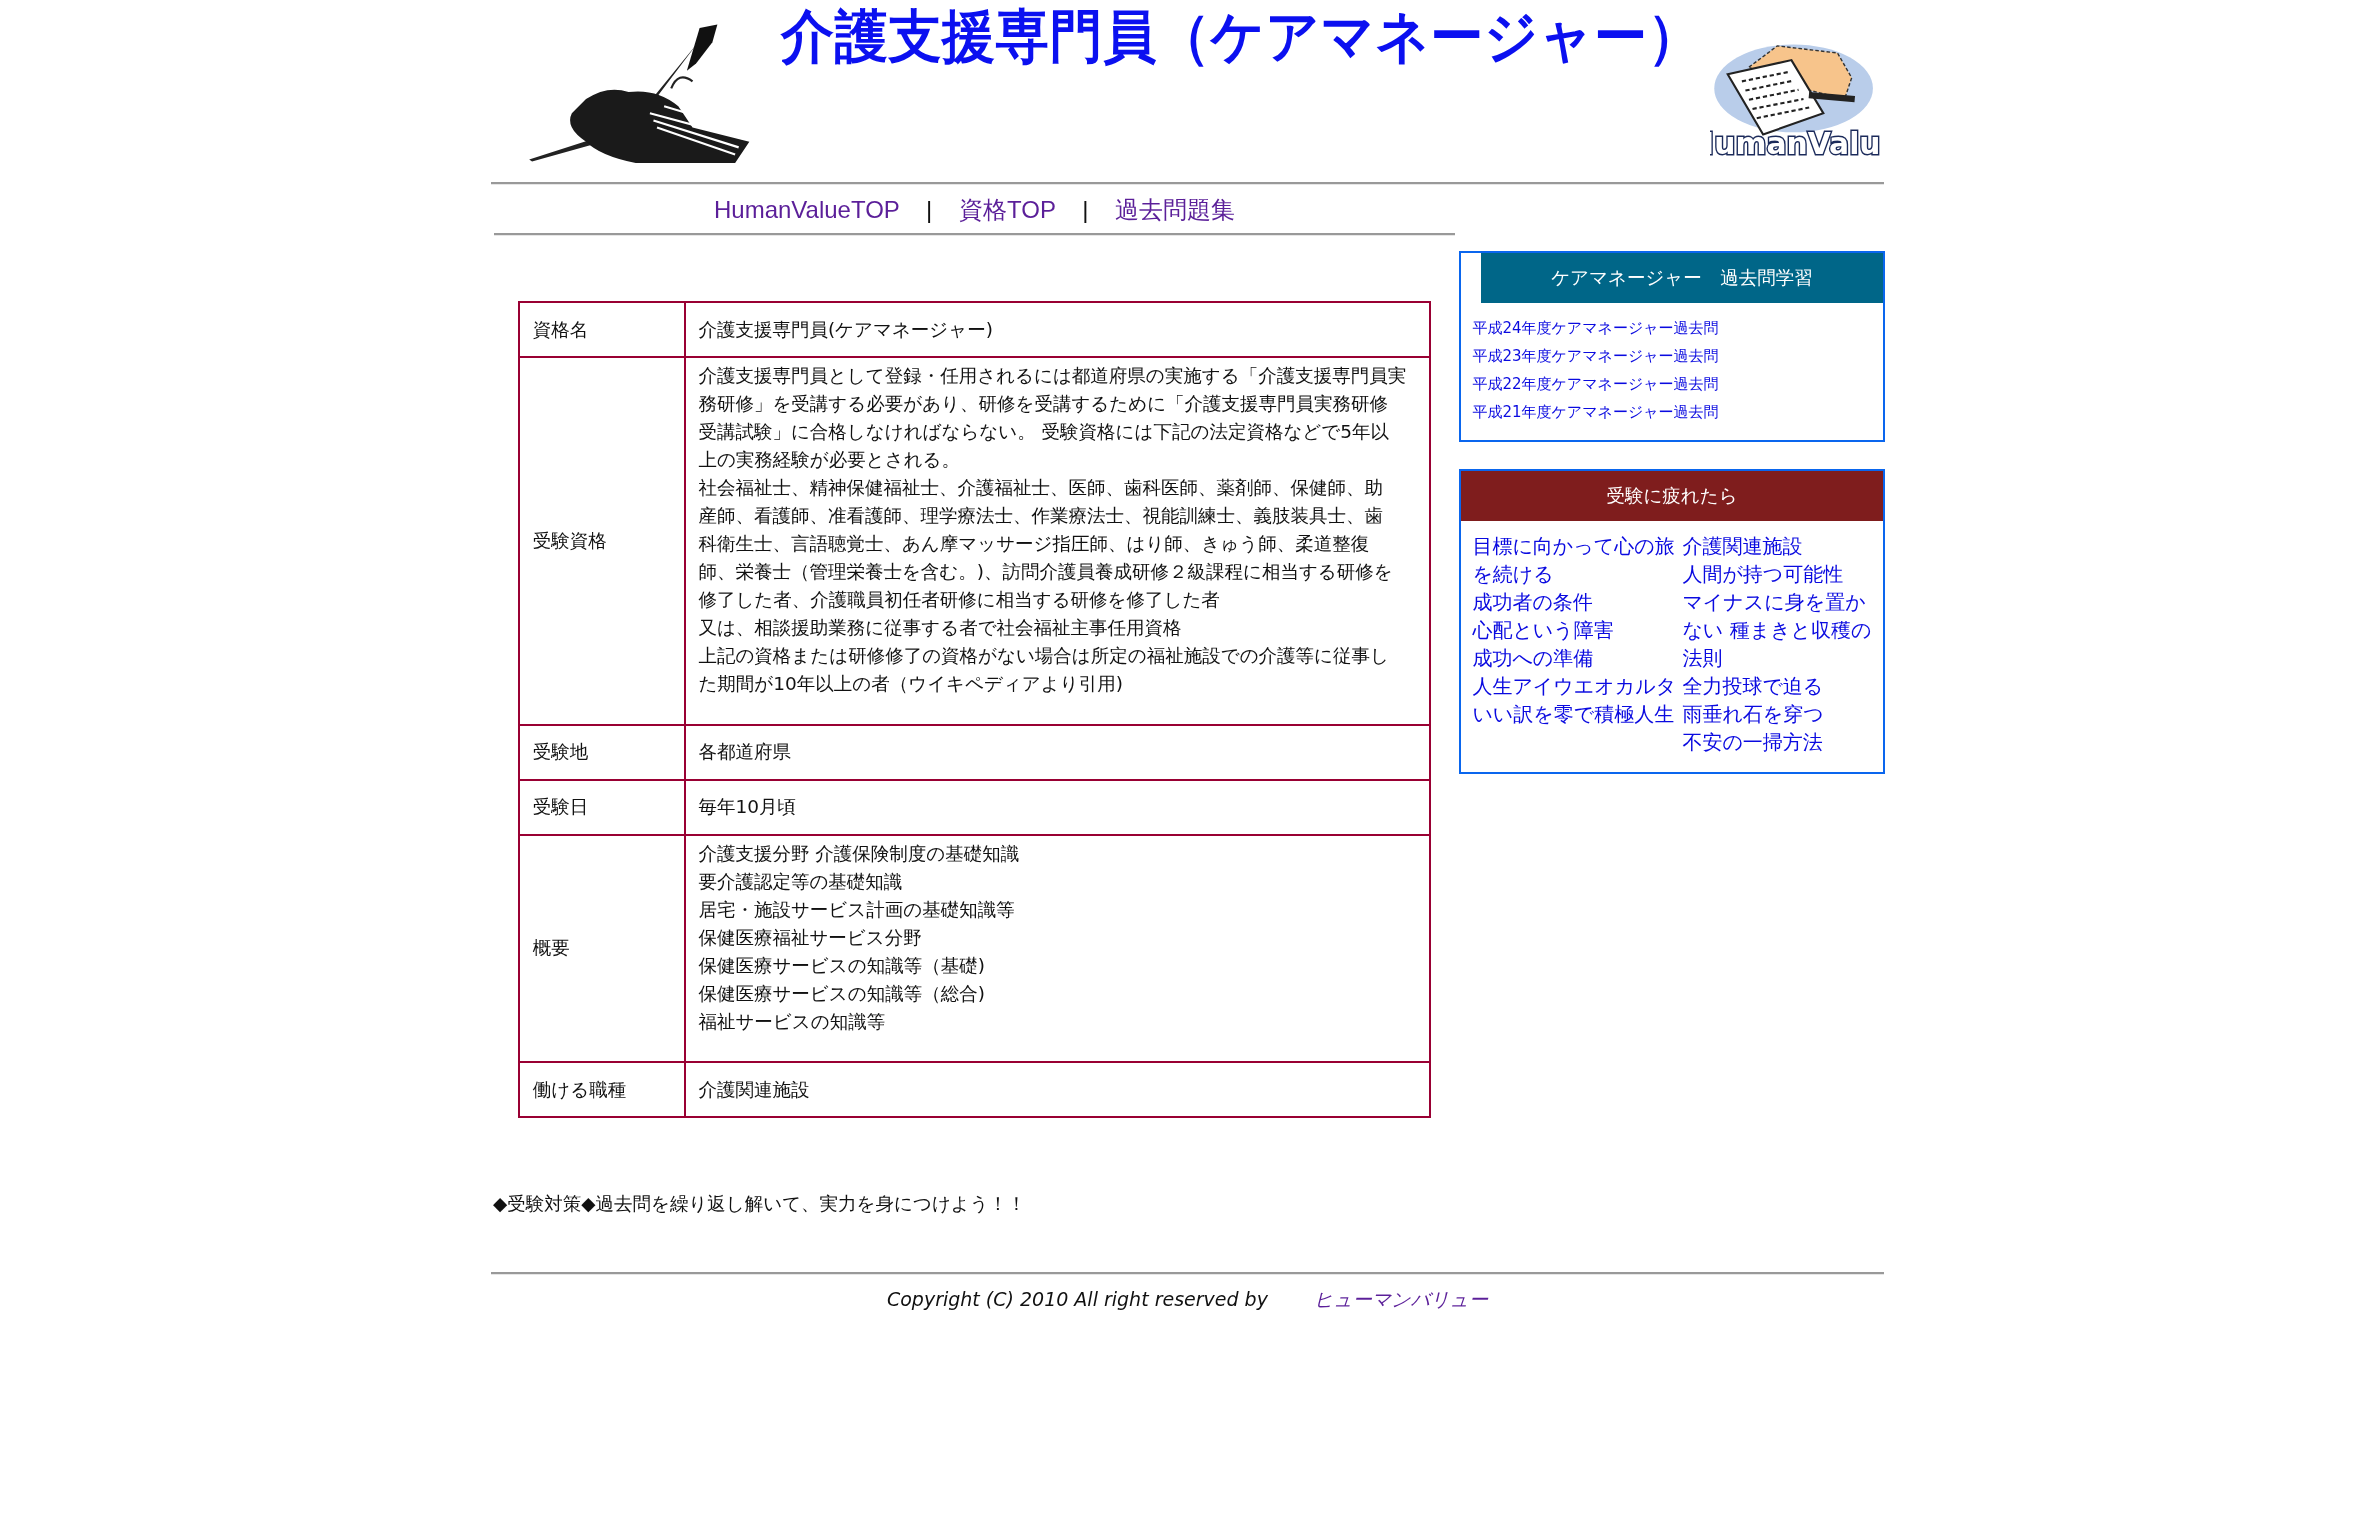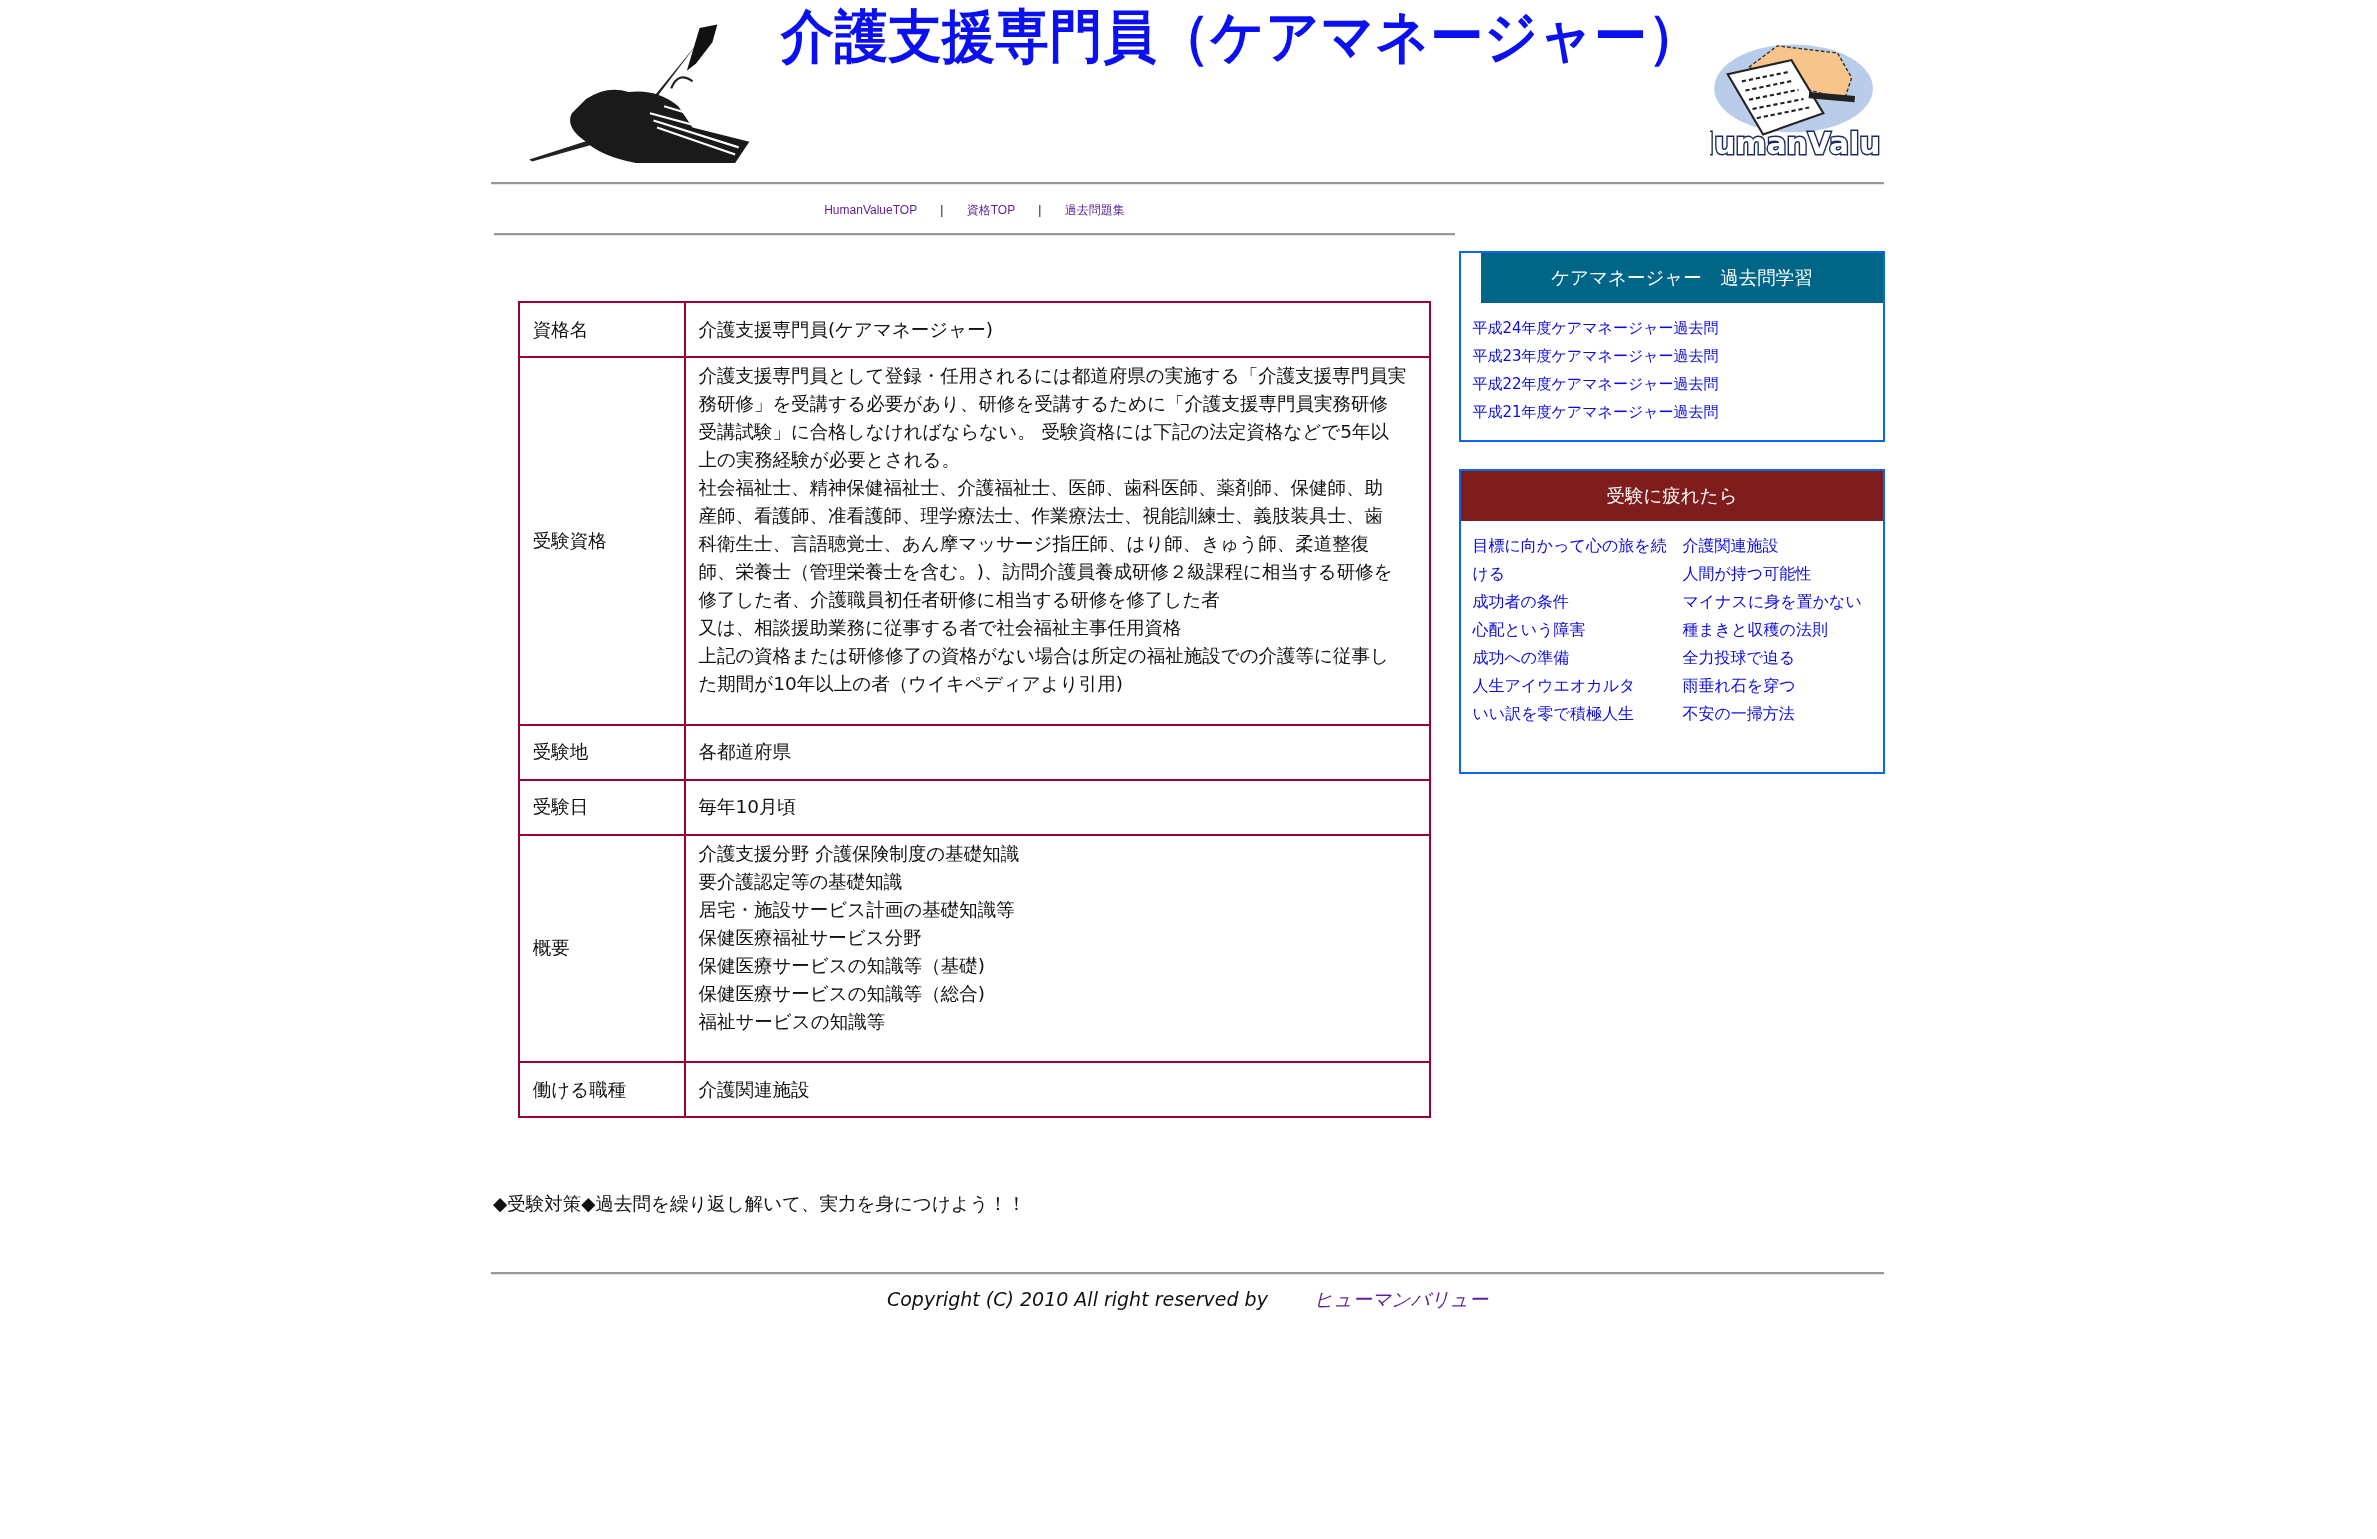--- a/index.html
+++ b/index.html
@@ -14,21 +14,21 @@
                 font-weight:bold; font-size:53px; color:#0b10f0; letter-spacing:0.7px;
                 line-height:68px; transform:scaleY(1.08); transform-origin:top left; white-space:nowrap; }
   #logo { left:1710px; top:21px; width:170px; height:149px; }
   .hr { position:absolute; height:2.1px; background:#999; border-bottom:1.4px solid #e6e6e6; }
   #hr-top { left:491px; top:182px; width:1393px; }
   #hr-nav { left:494px; top:233px; width:961px; }
   #hr-foot { left:491px; top:1272px; width:1393px; }
 
   
   #nav { left:494px; top:195px; width:961px; height:30px; text-align:center;
-         font-size:12px; line-height:30px; font-family:"Liberation Sans", sans-serif; }
+         font-size:24px; line-height:30px; font-family:"Liberation Sans", sans-serif; }
   #nav a { color:#5b1f99; }
   #nav .sep { color:#111; margin:0 20px; }
 
   
   #info-table { left:518px; top:301px; width:913px; border-collapse:collapse;
                 font-size:18.5px; line-height:28px; font-family:"DejaVu Sans", sans-serif; }
   #info-table td { border:2.1px solid #990033; vertical-align:middle; padding:0 12.8px; }
   #info-table td.lbl { width:138px;margin-left:20px; }
   #info-table tr.single td { height:53px; }
   #info-table td.multi { padding-top:4px; padding-bottom:25.6px; }
@@ -37,21 +37,21 @@
   .box { position:absolute; left:1459px; width:422px; border:2.1px solid #0a66ee; background:#fff; }
   .box .head { color:#fff; text-align:center; font-size:18.5px; height:50px; line-height:50px;
                font-family:"DejaVu Sans", sans-serif; }
   #box1 { top:251px; height:187px; }
   #box1 .head { background:#006688;margin-left:20px; }
   #box2 { top:469px; height:301px; }
   #box2 .head { background:#7f1d1d; }
   .box ul { list-style:none; margin:0; padding:0; }
   .box li a { color:#0a0ae0; }
   #box1 ul { padding:11.4px 0 0 11.4px; font-size:15px; line-height:28px; font-family:"DejaVu Sans", sans-serif; }
-  #box2 .cols { display:flex; padding:11.4px 0 0 11.4px; font-size:16px; line-height:28px;
+  #box2 .cols { display:flex; padding:11.4px 0 0 11.4px; font-size:20px; line-height:28px;
                 font-family:"DejaVu Sans", sans-serif; }
   #box2 .col { width:210px; }
   #box2 .col + .col { width:192px; }
 
   
   #tagline { left:493px; top:1190px; font-size:18.5px; line-height:28px; font-family:"DejaVu Sans", sans-serif; white-space:nowrap; }
   #copyright { left:491px; top:1285px; width:1393px; text-align:center; font-style:italic;
                font-size:19px; line-height:28px; font-family:"DejaVu Sans", sans-serif; }
   #copyright a { color:#5b1f99; font-style:italic;margin-left:40px; }
 </style>

